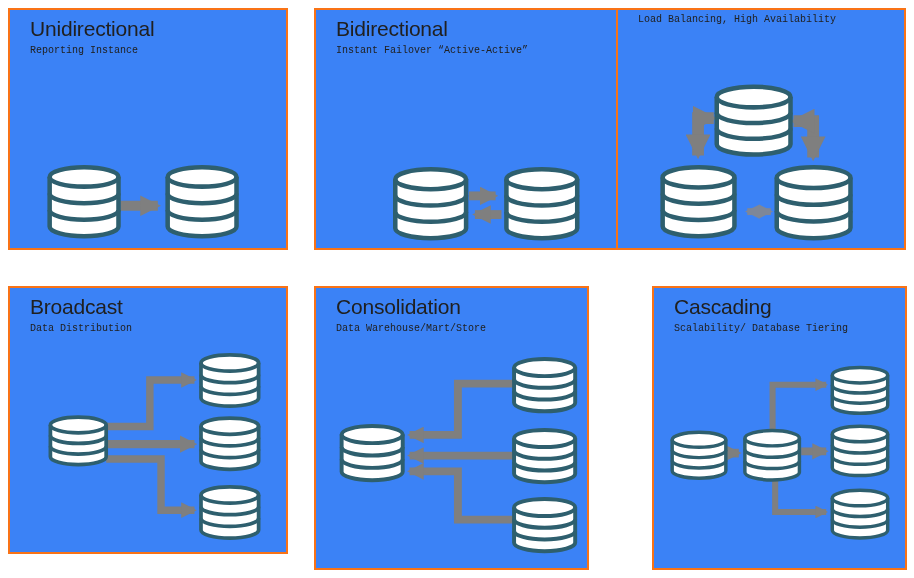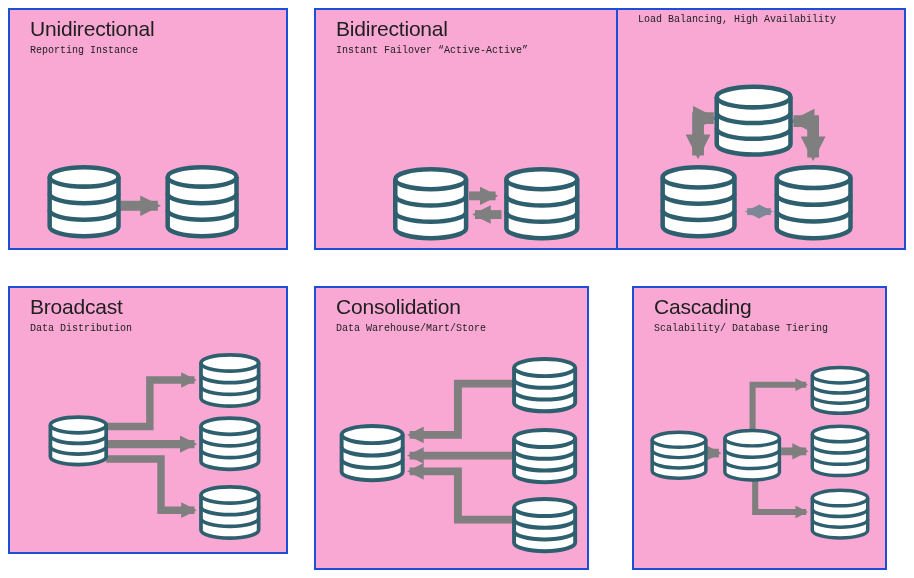--- a/index.html
+++ b/index.html
@@ -6,22 +6,22 @@
   .canvas {
     position:relative;
     width:914px; height:578px;
     background:#ffffff;
     font-family:"Liberation Sans", sans-serif;
     color:#202020;
     overflow:hidden;
   }
   .panel {
     position:absolute;
-    background:#f9a8d4;
-    border:2px solid #1d4ed8;
+    background:#3b82f6;
+    border:2px solid #f97316;
     box-sizing:border-box;
   }
   .panel h2 {
     margin:7px 0 0 20px;
     font-size:21px;
     font-weight:400;
     letter-spacing:-0.2px;
     line-height:1.15;
   }
   .panel p {
@@ -227,21 +227,21 @@
         <g>
           <path d="M201,222.68 A31,8.680000000000001 0 0 1 263,222.68 V258.32 A31,8.680000000000001 0 0 1 201,258.32 Z" fill="#ffffff" stroke="none"></path>
           <path d="M201,222.68 V258.32 A31,8.680000000000001 0 0 0 263,258.32 V222.68" fill="none" stroke="#2e5f6e" stroke-width="4"></path>
           <path d="M201,234.56 A31,8.680000000000001 0 0 0 263,234.56" fill="none" stroke="#2e5f6e" stroke-width="4"></path>
           <path d="M201,246.44 A31,8.680000000000001 0 0 0 263,246.44" fill="none" stroke="#2e5f6e" stroke-width="4"></path>
           <ellipse cx="232" cy="222.68" rx="31" ry="8.680000000000001" fill="none" stroke="#2e5f6e" stroke-width="4"></ellipse>
         </g>
       </svg>
   </section>
 
-  <section class="panel" style="left:632px;top:286px;width:255px;height:284px">
+  <section class="panel" style="left:652px;top:286px;width:255px;height:284px">
     <h2>Cascading</h2>
     <p>Scalability/ Database Tiering</p>
     <svg class="diagram" viewBox="0 0 290 284">
         <defs>
           <marker id="ah5g" viewBox="0 0 10 10" refX="8.5" refY="5" markerWidth="2.1" markerHeight="2.1" orient="auto-start-reverse" markerUnits="strokeWidth">
             <path d="M0,0 L10,5 L0,10 Z" fill="#7f7f7f"></path>
           </marker>
           <marker id="ah5b" viewBox="0 0 10 10" refX="8.5" refY="5" markerWidth="2.1" markerHeight="2.1" orient="auto-start-reverse" markerUnits="strokeWidth">
             <path d="M0,0 L10,5 L0,10 Z" fill="#7e8798"></path>
           </marker>

